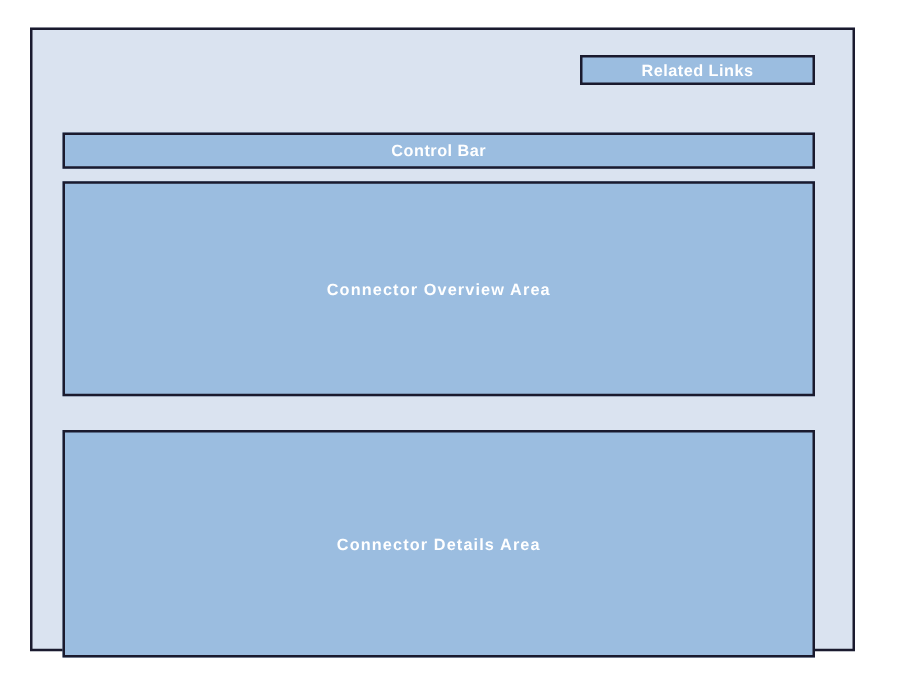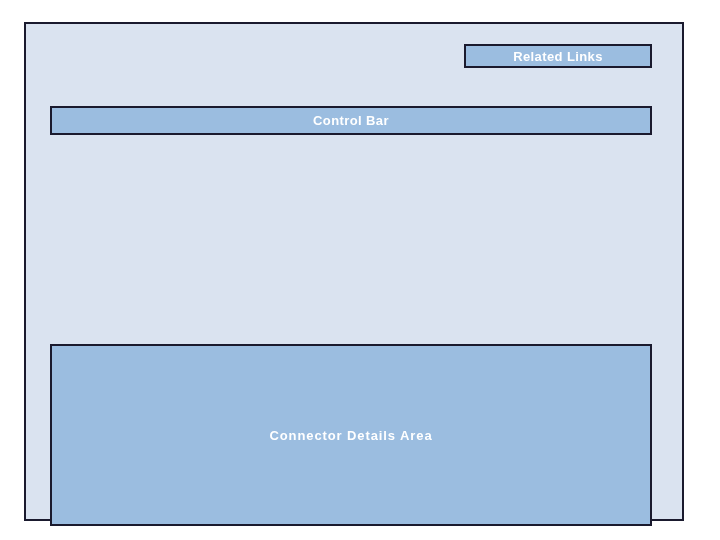--- a/index.html
+++ b/index.html
@@ -111,20 +111,23 @@
   <div class="outer-container">
 
     <div class="wf-block related-links">
       <span class="wf-label">Related Links</span>
     </div>
 
     <div class="wf-block control-bar">
       <span class="wf-label">Control Bar</span>
     </div>
 
+    <div class="wf-block overview-area">
+      <span class="wf-label">Connector Overview Area</span>
+    </div>
 
     <div class="wf-block details-area">
       <span class="wf-label">Connector Details Area</span>
     </div>
 
   </div>
 
 </div>
 
 </body></html>

